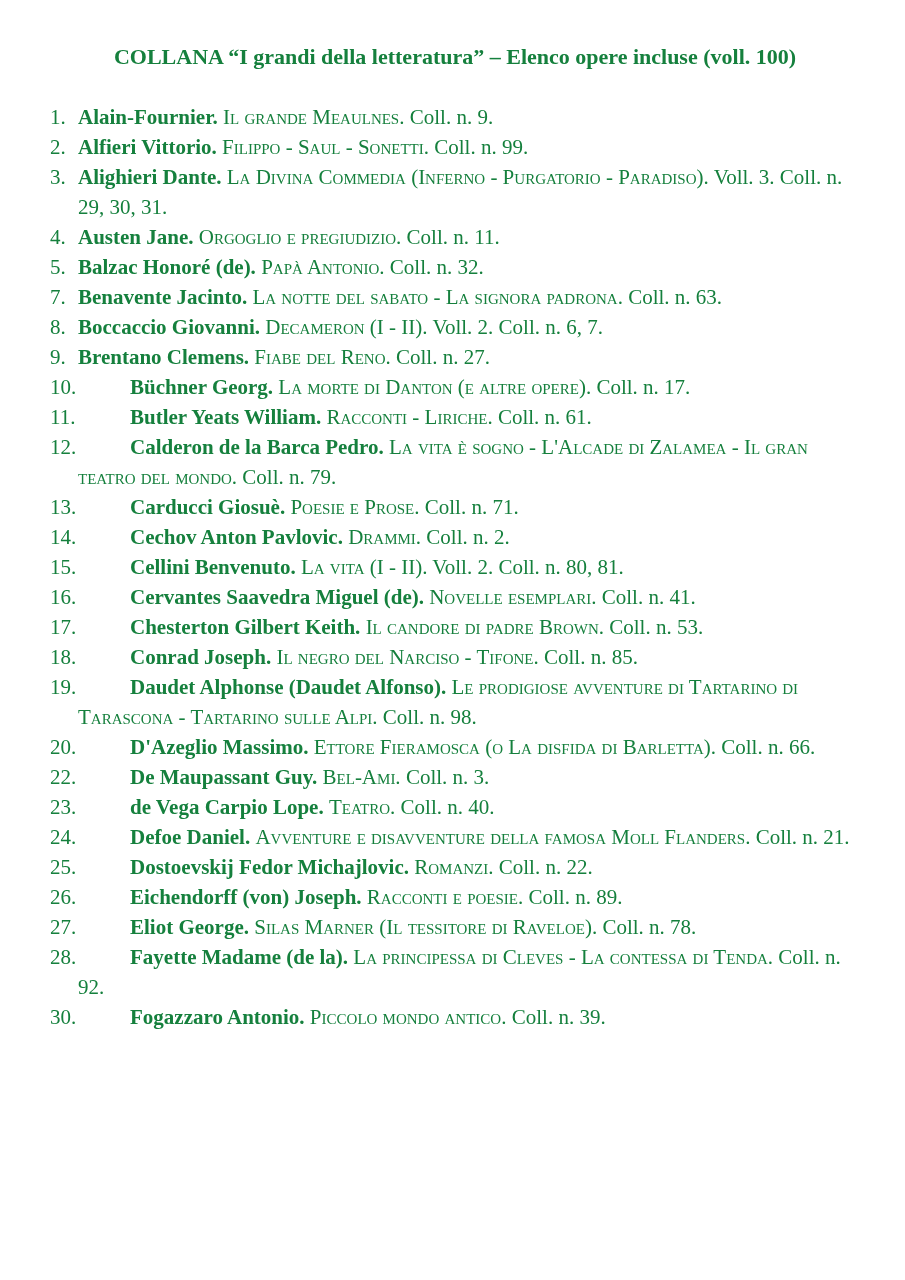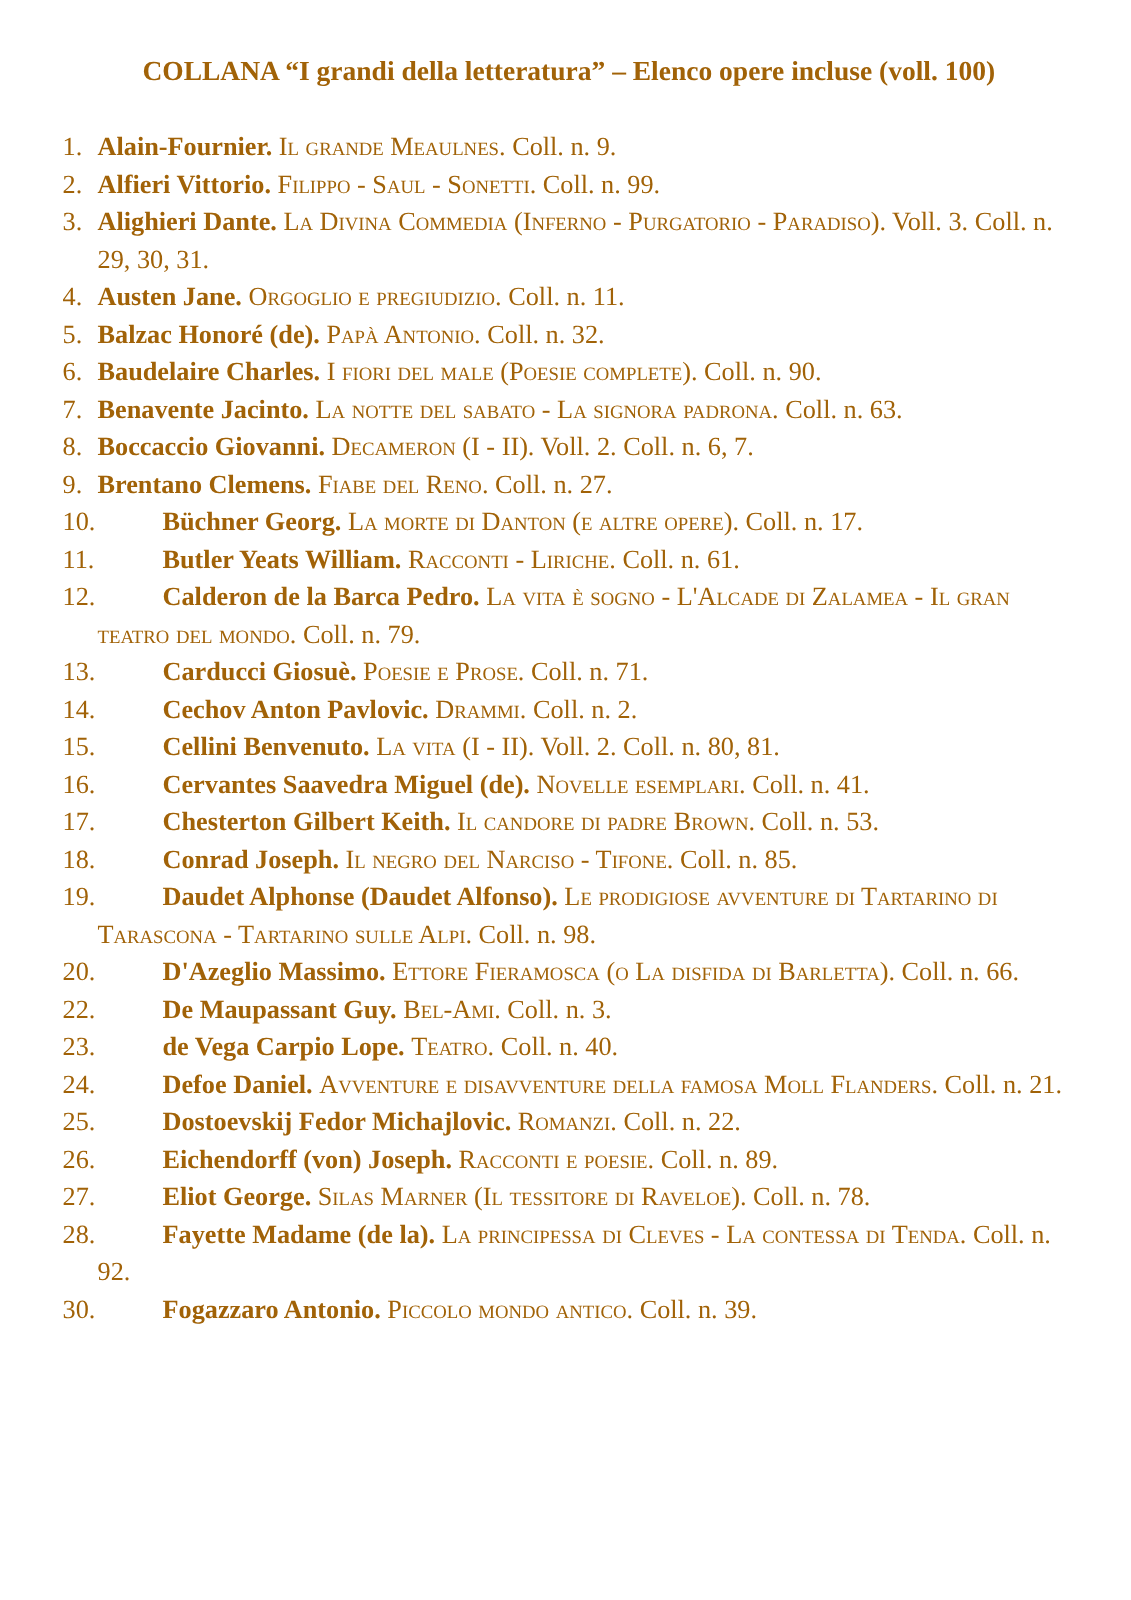--- a/index.html
+++ b/index.html
@@ -7,21 +7,21 @@
     padding: 0;
     background: #ffffff;
   }
   .page {
     position: relative;
     width: 905px;
     height: 1280px;
     box-sizing: border-box;
     padding: 42px 45px 20px 50px;
     background: #ffffff;
-    color: #a16207;
+    color: #15803d;
     font-family: "Liberation Serif", "DejaVu Serif", serif;
     overflow: hidden;
   }
   .doc-title {
     margin: 0 0 30px 0;
     font-size: 22px;
     line-height: 30px;
     font-weight: bold;
     text-align: center;
   }
@@ -64,21 +64,20 @@
   <li class="item"><span class="num">1.</span><span class="author">Alain-Fournier.</span> <span class="work-title">Il grande Meaulnes.</span> <span class="rest">Coll. n. 9.</span></li>
 
   <li class="item"><span class="num">2.</span><span class="author">Alfieri Vittorio.</span> <span class="work-title">Filippo - Saul - Sonetti.</span> <span class="rest">Coll. n. 99.</span></li>
 
   <li class="item"><span class="num">3.</span><span class="author">Alighieri Dante.</span> <span class="work-title">La Divina Commedia (Inferno - Purgatorio - Paradiso).</span> <span class="rest">Voll. 3. Coll. n. 29, 30, 31.</span></li>
 
   <li class="item"><span class="num">4.</span><span class="author">Austen Jane.</span> <span class="work-title">Orgoglio e pregiudizio.</span> <span class="rest">Coll. n. 11.</span></li>
 
   <li class="item"><span class="num">5.</span><span class="author">Balzac Honoré (de).</span> <span class="work-title">Papà Antonio.</span> <span class="rest">Coll. n. 32.</span></li>
 
-  <li class="item"><span class="num">6.</span><span class="author">Baudelaire Charles.</span> <span class="work-title">I fiori del male (Poesie complete).</span> <span class="rest">Coll. n. 90.</span></li>
 
   <li class="item"><span class="num">7.</span><span class="author">Benavente Jacinto.</span> <span class="work-title">La notte del sabato - La signora padrona.</span> <span class="rest">Coll. n. 63.</span></li>
 
   <li class="item"><span class="num">8.</span><span class="author">Boccaccio Giovanni.</span> <span class="work-title">Decameron (I - II).</span> <span class="rest">Voll. 2. Coll. n. 6, 7.</span></li>
 
   <li class="item"><span class="num">9.</span><span class="author">Brentano Clemens.</span> <span class="work-title">Fiabe del Reno.</span> <span class="rest">Coll. n. 27.</span></li>
 
   <li class="item"><span class="num wide">10.</span><span class="author">Büchner Georg.</span> <span class="work-title">La morte di Danton (e altre opere).</span> <span class="rest">Coll. n. 17.</span></li>
 
   <li class="item"><span class="num wide">11.</span><span class="author">Butler Yeats William.</span> <span class="work-title">Racconti - Liriche.</span> <span class="rest">Coll. n. 61.</span></li>

